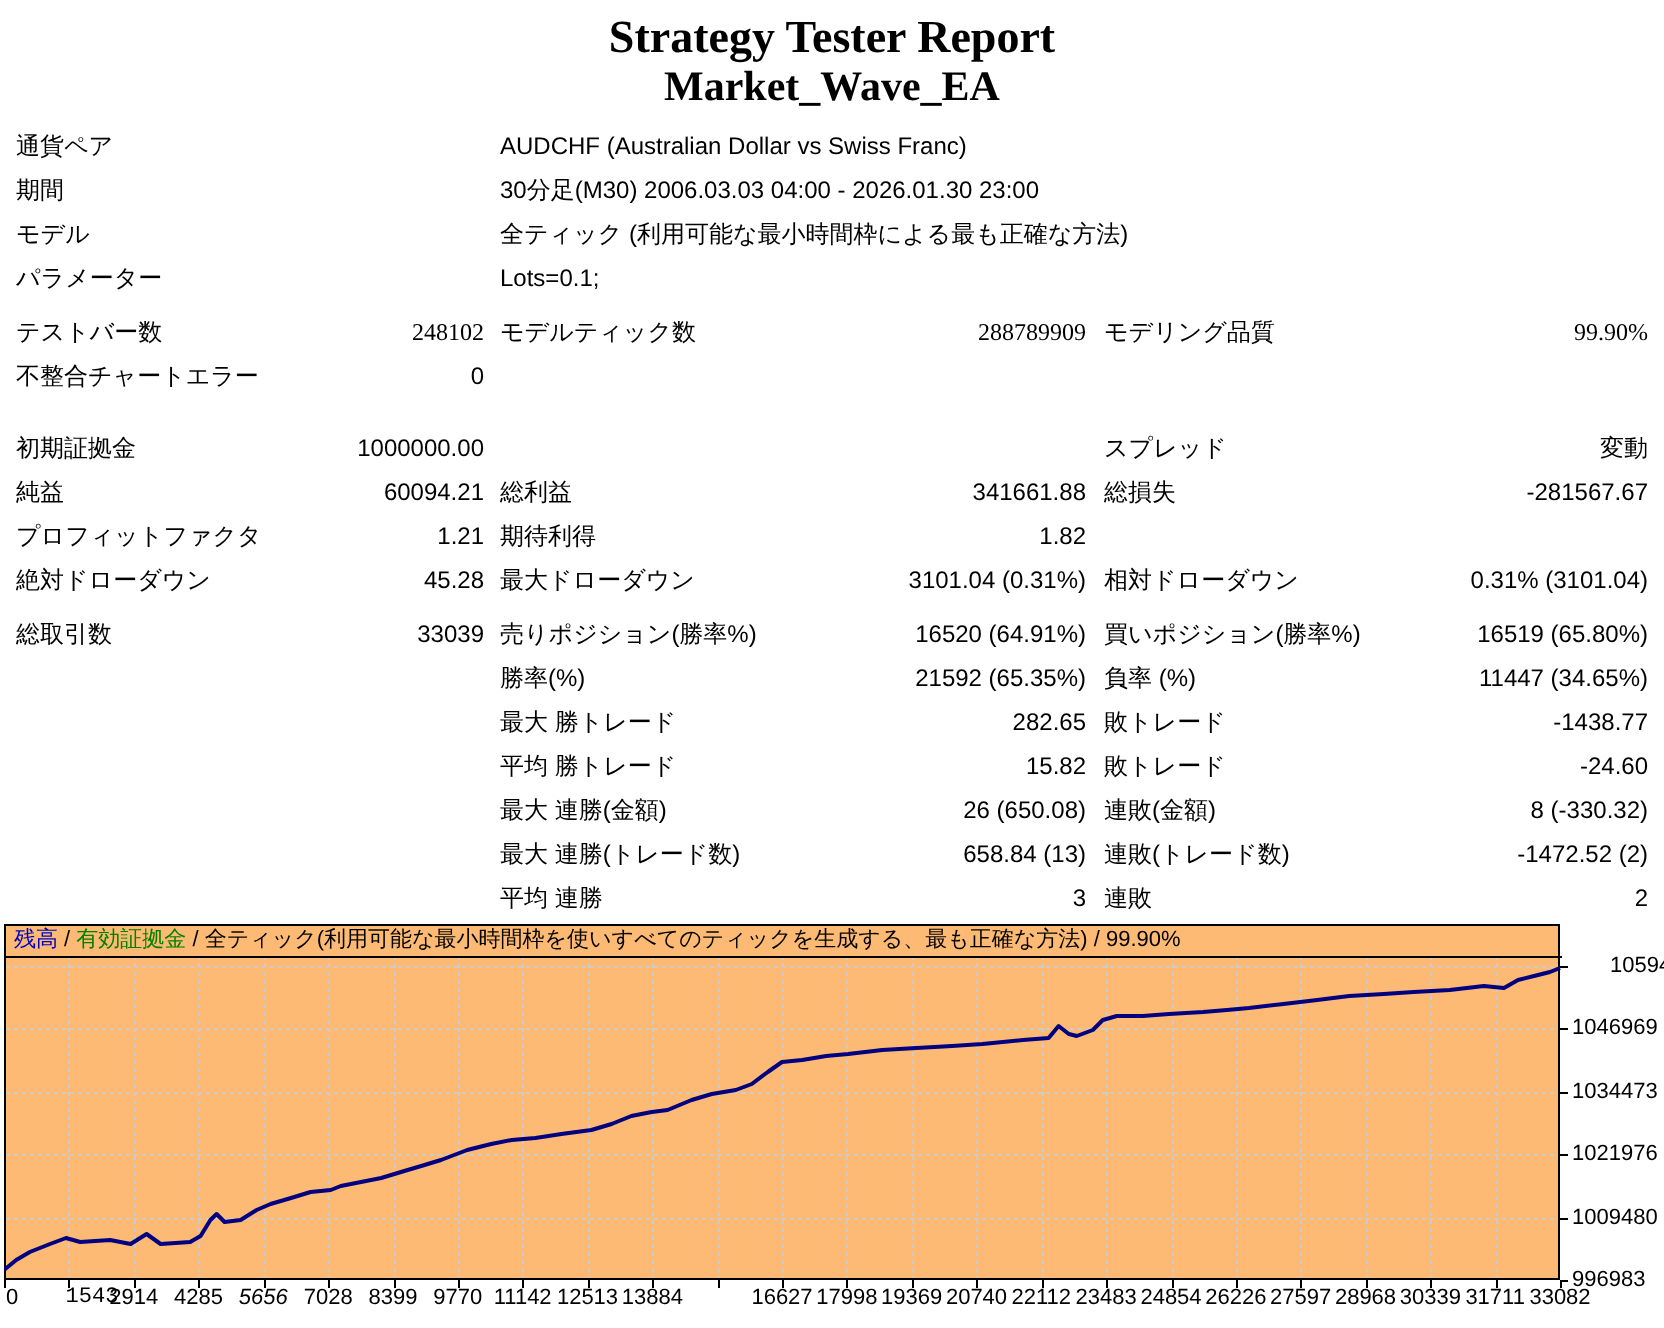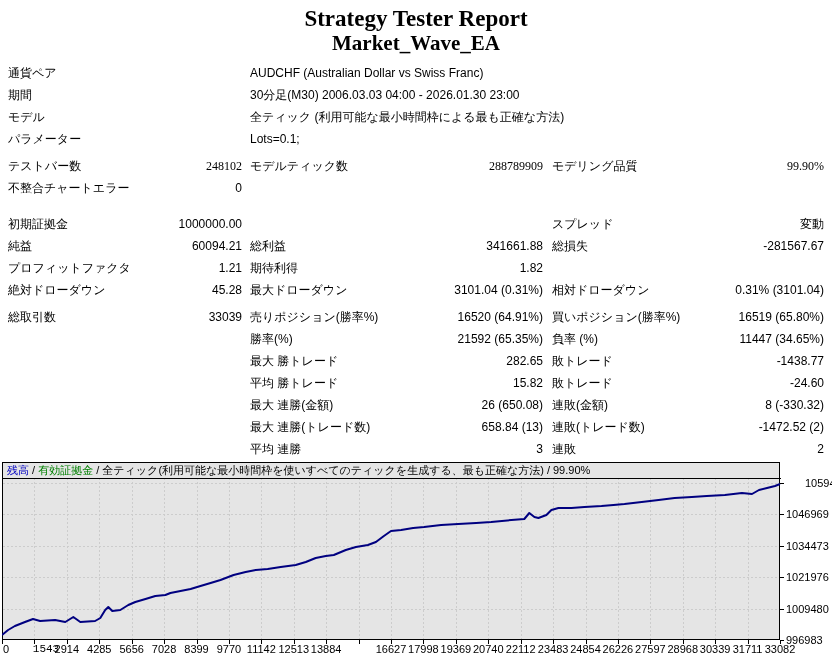--- a/index.html
+++ b/index.html
@@ -14,21 +14,21 @@
   .cell{position:absolute;top:0;height:22px;line-height:22px;font-size:12px;white-space:nowrap;}
   .c1{left:8px;}
   .c2{left:150px;width:92px;text-align:right;}
   .c3{left:250px;}
   .c4{left:400px;width:143px;text-align:right;}
   .c5{left:552px;}
   .c6{left:702px;width:122px;text-align:right;}
   .wide{left:250px;}
   #chart{position:absolute;left:0;top:462px;width:832px;height:202px;}
   #plot{position:absolute;left:2px;top:0;width:778px;height:178px;
-        border:1px solid #000;box-sizing:border-box;background:#e5e5e5;}
+        border:1px solid #000;box-sizing:border-box;background:#fdba74;}
   #chart-caption{position:absolute;left:0;top:0;width:774px;height:15px;
         border-bottom:1px solid #000;font-size:11px;line-height:14px;
         padding-left:4px;white-space:nowrap;overflow:hidden;z-index:3;}
   #chart-svg{position:absolute;left:2px;top:0;z-index:2;}
   .ylab{position:absolute;font-size:11px;line-height:12px;white-space:nowrap;}
   .xlab{position:absolute;top:181px;font-size:11px;line-height:12px;white-space:nowrap;}
 </style>
 </head>
 <body>
 
@@ -209,21 +209,21 @@
         <span class="ylab" style="left: 786px; top: 78px;">1034473</span>
         <span class="ylab" style="left: 786px; top: 109px;">1021976</span>
         <span class="ylab" style="left: 786px; top: 141px;">1009480</span>
         <span class="ylab" style="left: 786px; top: 172px;">996983</span>
       </div>
     <div id="x-labels">
         <span class="xlab" style="left: 3px;">0</span>
         <span class="xlab" style="left: 46px; transform: translateX(-50%); font-family: Liberation Mono, monospace;">1543</span>
         <span class="xlab" style="left: 66.8333px; transform: translateX(-50%);">2914</span>
         <span class="xlab" style="left: 99.25px; transform: translateX(-50%);">4285</span>
-        <span class="xlab" style="left: 131.667px; transform: translateX(-50%);">5656</span>
+        <span class="xlab" style="left: 131.667px; transform: translateX(-50%); font-style: italic;">5656</span>
         <span class="xlab" style="left: 164.083px; transform: translateX(-50%);">7028</span>
         <span class="xlab" style="left: 196.5px; transform: translateX(-50%);">8399</span>
         <span class="xlab" style="left: 228.917px; transform: translateX(-50%);">9770</span>
         <span class="xlab" style="left: 261.333px; transform: translateX(-50%);">11142</span>
         <span class="xlab" style="left: 293.75px; transform: translateX(-50%);">12513</span>
         <span class="xlab" style="left: 326.167px; transform: translateX(-50%);">13884</span>
         <span class="xlab" style="left: 358.583px; transform: translateX(-50%); margin-top: 33px;">15255</span>
         <span class="xlab" style="left: 391px; transform: translateX(-50%);">16627</span>
         <span class="xlab" style="left: 423.417px; transform: translateX(-50%);">17998</span>
         <span class="xlab" style="left: 455.833px; transform: translateX(-50%);">19369</span>

